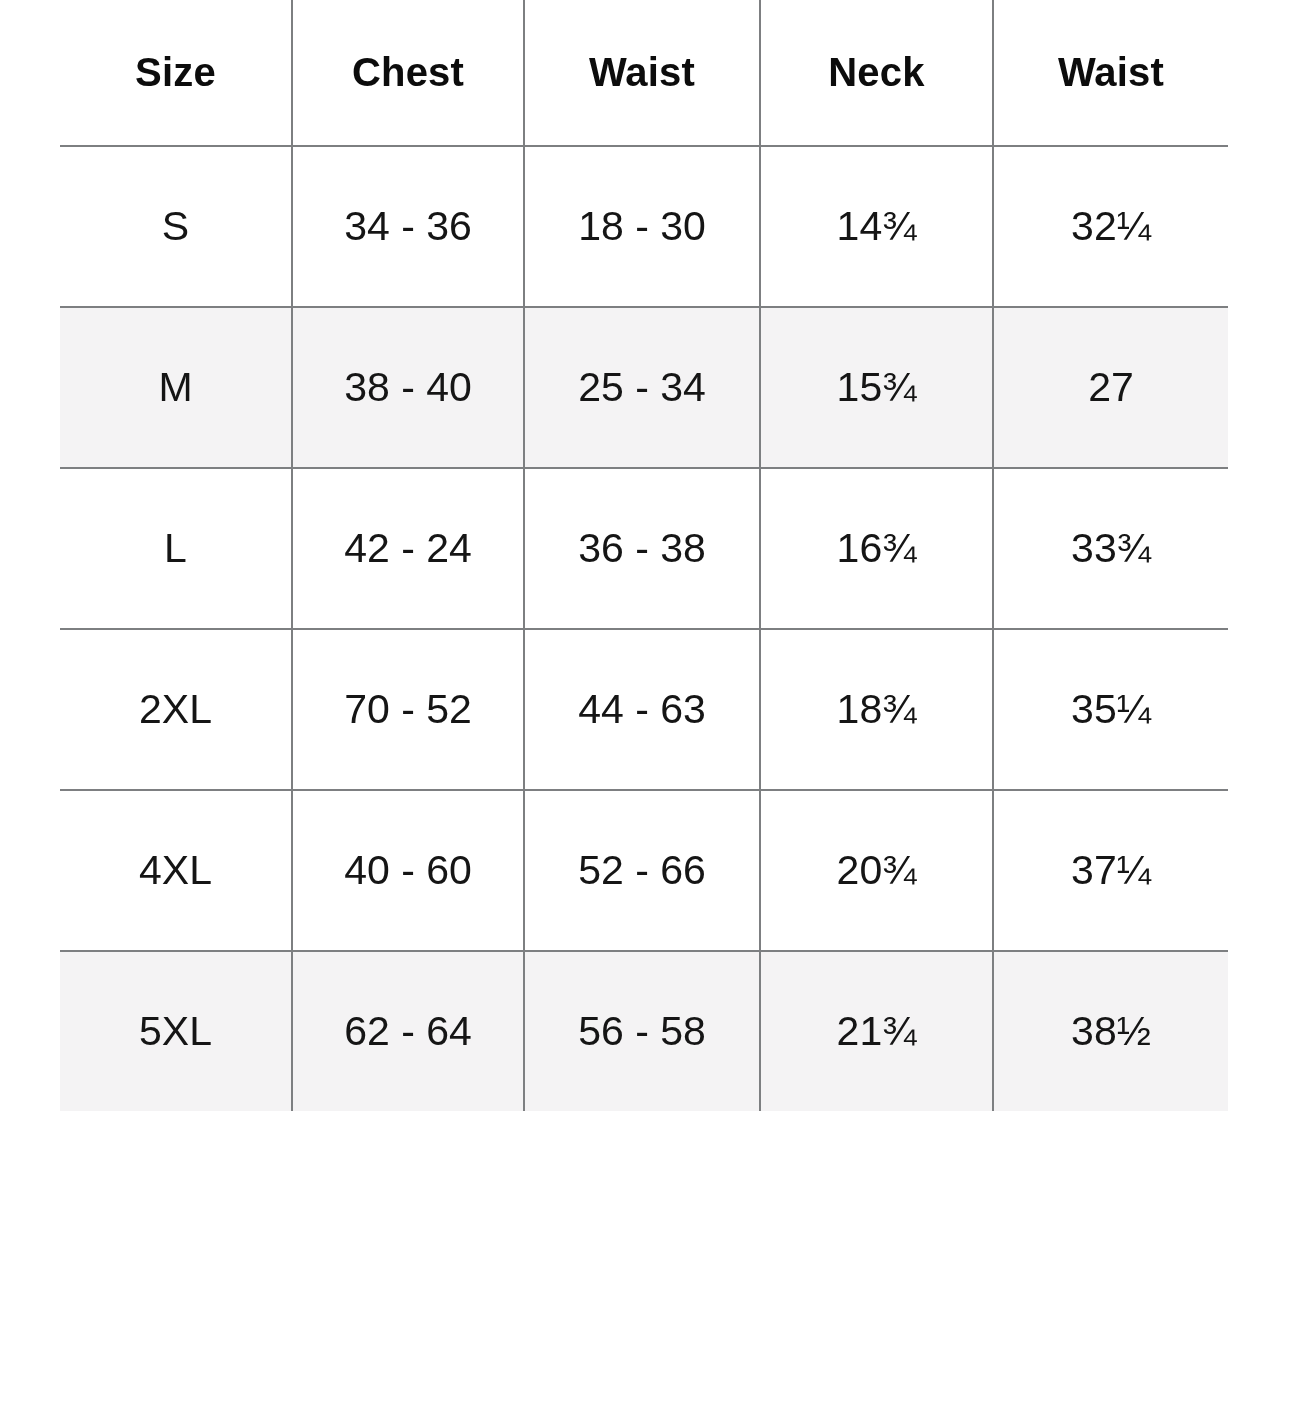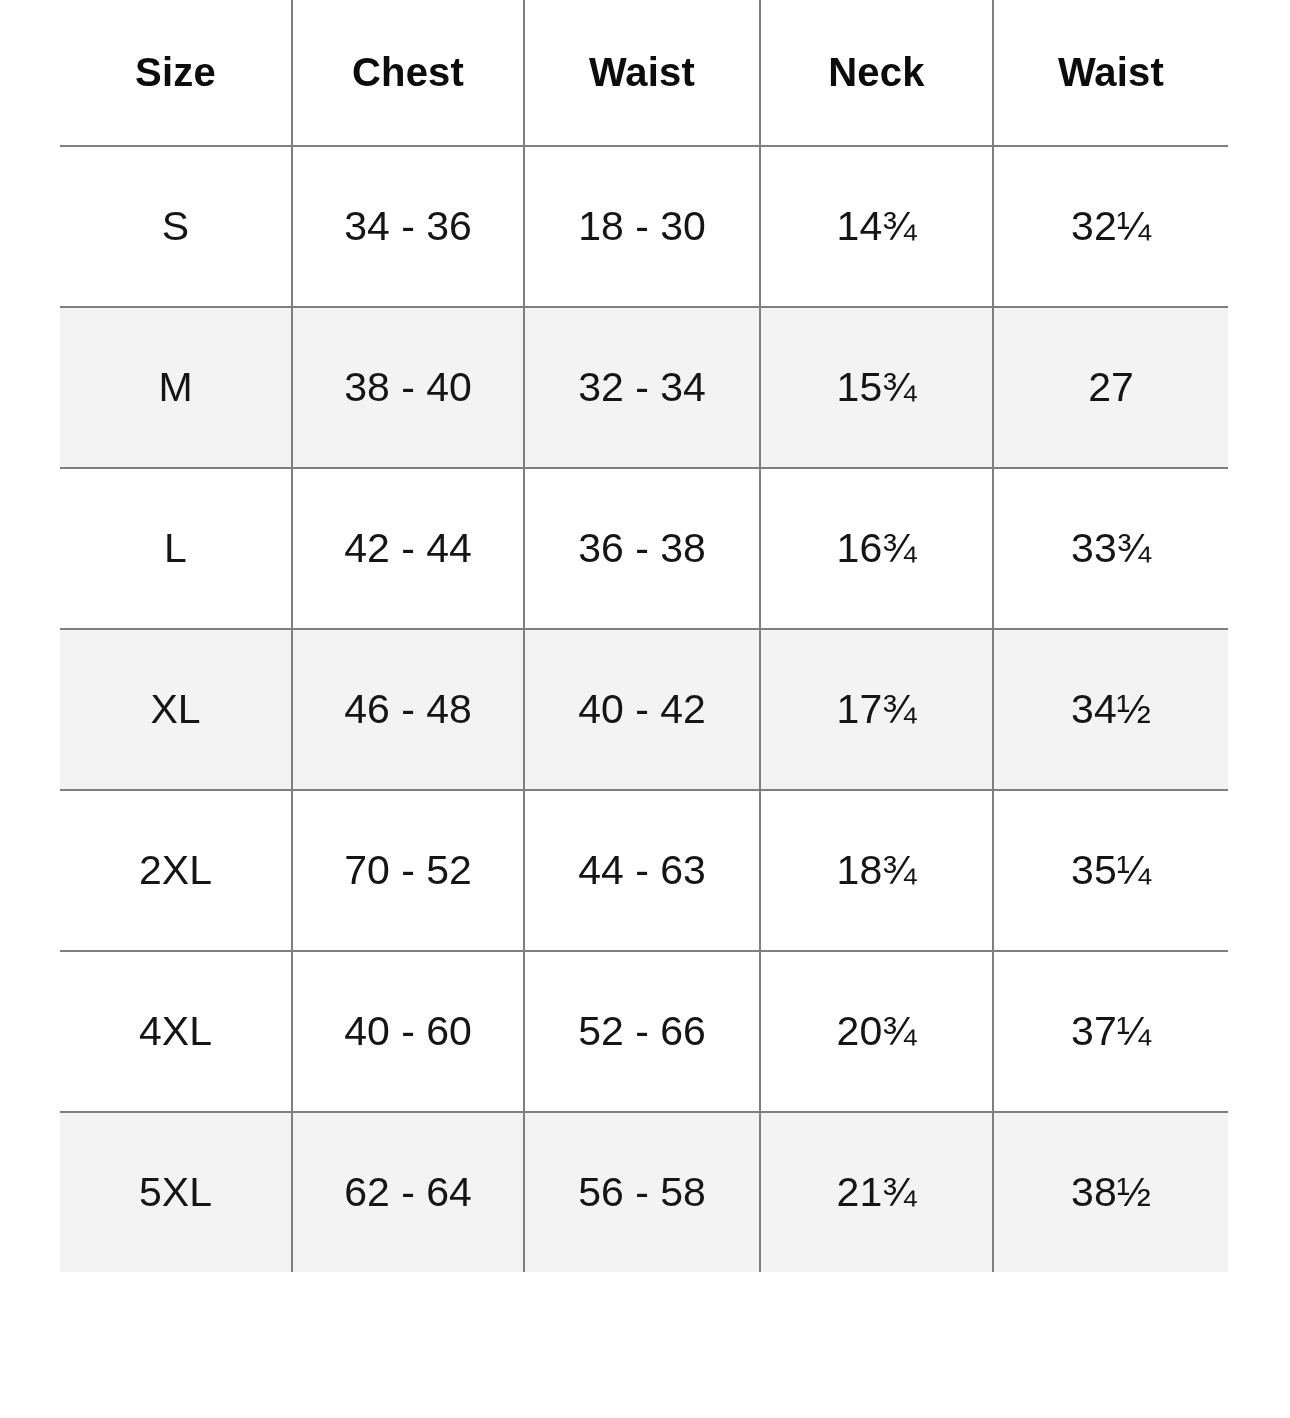--- a/index.html
+++ b/index.html
@@ -109,37 +109,30 @@
       <tr>
         <td>S</td>
         <td>34 - 36</td>
         <td>18 - 30</td>
         <td>14¾</td>
         <td>32¼</td>
       </tr>
       <tr class="alt">
         <td>M</td>
         <td>38 - 40</td>
-        <td>32 - 34</td>
+        <td>25 - 34</td>
         <td>15¾</td>
         <td>27</td>
       </tr>
       <tr>
         <td>L</td>
-        <td>42 - 44</td>
+        <td>42 - 24</td>
         <td>36 - 38</td>
         <td>16¾</td>
         <td>33¾</td>
-      </tr>
-      <tr class="alt">
-        <td>XL</td>
-        <td>46 - 48</td>
-        <td>40 - 42</td>
-        <td>17¾</td>
-        <td>34½</td>
       </tr>
       <tr>
         <td>2XL</td>
         <td>70 - 52</td>
         <td>44 - 63</td>
         <td>18¾</td>
         <td>35¼</td>
       </tr>
       <tr>
         <td>4XL</td>

